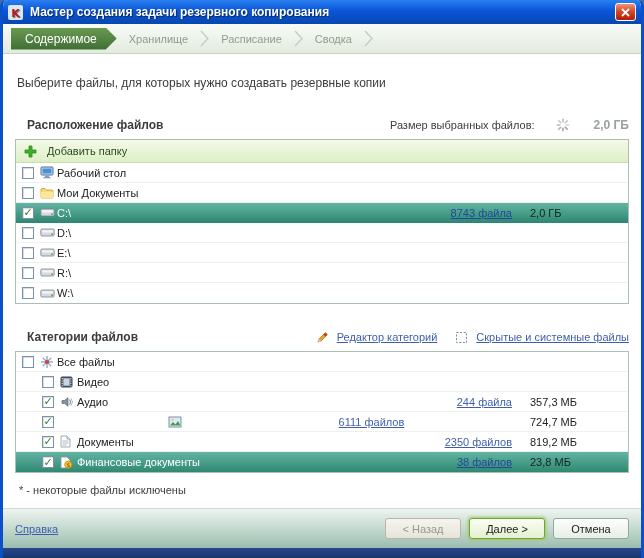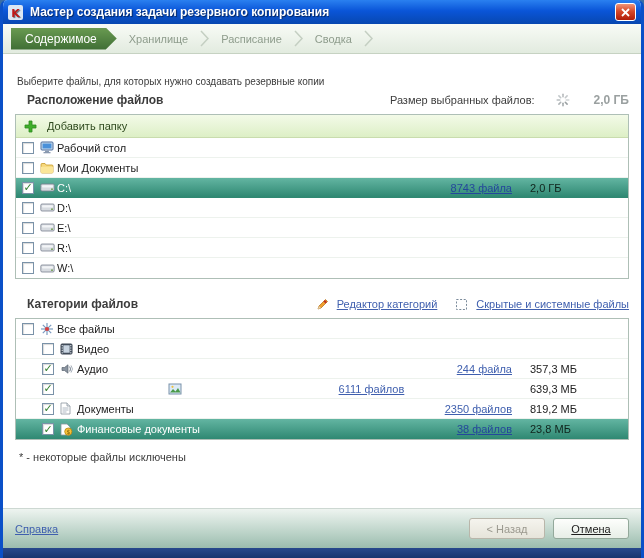--- a/index.html
+++ b/index.html
@@ -17,29 +17,29 @@
   
   .steps { height:30px; flex:0 0 30px; display:flex; align-items:center; padding-left:8px;
            background:linear-gradient(#f8fbf6, #e2ebdf); border-bottom:1px solid #c6d2c2; }
   .tab-active { height:22px; line-height:22px; padding:0 20px 0 14px; color:#fff; font-size:12px;
                 background:linear-gradient(#699a51, #3f6e35);
                 clip-path:polygon(0 0, calc(100% - 11px) 0, 100% 50%, calc(100% - 11px) 100%, 0 100%); }
   .tab { color:#8e9c8c; font-size:11px; padding:0 12px; cursor:pointer; }
   .chev { display:flex; align-items:center; }
   
   .content { flex:1; padding:10px 12px 0 12px; background:#fff; overflow:hidden; }
-  .heading { font-size:10px; color:#3c3c3c; margin:12px 0 6px 2px; }
+  .heading { font-size:12px; color:#3c3c3c; margin:12px 0 28px 2px; }
   .sec-row { display:flex; align-items:center; margin-bottom:7px; }
   .sec-row.second { margin-top:10px; }
   .sec-title { font-weight:bold; font-size:12px; color:#3c3c3c;margin-left:12px; }
   .size-info { margin-left:auto; display:flex; align-items:center; gap:21px; font-size:11px; color:#3c3c3c; }
   .size-value { color:#9aa0a0; font-weight:bold; font-size:12px; }
   .hdr-link { display:flex; align-items:center; gap:4px; margin-left:18px; cursor:pointer; }
   .hdr-link span.lnk { color:#3f5fae; text-decoration:underline; font-size:11px; }
-  .listbox { border:1px solid #aebfb6; margin-bottom:18px; }
+  .listbox { border:1px solid #aebfb6; margin-bottom:26px; }
   .add-folder { height:23px; display:flex; align-items:center; gap:6px; padding-left:8px;
                 background:linear-gradient(#f3fae8, #ddefc6); border-bottom:1px solid #c9dcae;
                 font-size:11px; color:#2f4a1f; cursor:pointer; }
   .row { height:20px; display:flex; align-items:center; padding:0 6px; font-size:11px; color:#222;
          border-bottom:1px solid #edf2ed; cursor:default;justify-content:space-between; }
   .row:last-child { border-bottom:none; }
   .row.selected { background:linear-gradient(#63b5a2, #2f8872); color:#fff; border-bottom-color:#2f8872; }
   .cb { width:12px; height:12px; flex:0 0 12px; border:1px solid #7a92a8; background:#fff; margin-right:6px;
         display:flex; align-items:center; justify-content:center; font-size:11px; line-height:11px;
         color:#2f7d28; box-shadow:inset 1px 1px 1px rgba(0,0,0,.15); cursor:pointer;
@@ -56,21 +56,21 @@
   
   .footer { height:40px; flex:0 0 40px; display:flex; align-items:center; padding:0 12px;
             background:linear-gradient(#eef4f0, #b4cec2 70%, #9bbcae); border-top:1px solid #cdd8d2; }
   .help-link { font-size:11px; color:#3f5fae; text-decoration:underline; cursor:pointer; }
   .buttons { margin-left:auto; display:flex; gap:8px; }
   .btn { width:76px; height:21px; font-size:11px; font-family:"Liberation Sans", sans-serif;
          border-radius:3px; display:flex; align-items:center; justify-content:center; cursor:pointer; }
   .btn-back { background:linear-gradient(#f5f4ee, #e6e4da); border:1px solid #b9b6aa; color:#9b998f; cursor:default; }
   .btn-next { background:linear-gradient(#fbfef5, #e3f0cf); border:1px solid #70a434;
               box-shadow:0 0 3px 1px #9cc95e; color:#1c1c1c; }
-  .btn-cancel { background:linear-gradient(#fdfefc, #e7eee7); border:1px solid #93a99b; color:#1c1c1c;text-decoration:underline; }
+  .btn-cancel { background:linear-gradient(#fdfefc, #e7eee7); border:1px solid #93a99b; color:#1c1c1c; }
   .bottom-strip { height:10px; flex:0 0 10px; background:linear-gradient(#27498c, #18356e); }
 </style>
 </head>
 <body>
 
 <div class="window">
 
   <div class="titlebar">
     <span class="icon">
         <svg width="15" height="15">
@@ -321,21 +321,21 @@
           <div class="row" style="padding-left: 26px;">
             <span class="cb">✓</span>
             <span class="icon">
               <svg width="14" height="12" viewBox="0 0 14 12">
                 <rect x="1" y="1" width="12" height="10" fill="#dceaf6" stroke="#7a92aa"></rect>
                 <path d="M2 9.5l3-3.5 2.5 2.5L10 5l2.5 4.5z" fill="#4a9a4a"></path>
                 <circle cx="4.5" cy="3.8" r="1.1" fill="#f0c040"></circle>
               </svg>
             </span>
             <a class="count-link">6111 файлов</a>
-            <span class="size-cell">639,3 МБ</span>
+            <span class="size-cell">724,7 МБ</span>
           </div>
           <div class="row" style="padding-left: 26px;">
             <span class="cb">✓</span>
             <span class="icon">
               <svg width="11" height="13" viewBox="0 0 11 13">
                 <path d="M1 1h6l3 3v8H1z" fill="#fff" stroke="#8a94a0" stroke-width="0.8"></path>
                 <path d="M7 1v3h3" fill="#e8ecf0" stroke="#8a94a0" stroke-width="0.8"></path>
                 <g stroke="#9aa6b4" stroke-width="0.8">
                   <line x1="2.5" y1="6" x2="8.5" y2="6"></line>
                   <line x1="2.5" y1="8" x2="8.5" y2="8"></line>
@@ -363,18 +363,19 @@
         </div>
     </div>
 
     <div class="footnote">* - некоторые файлы исключены</div>
   </div>
 
   <div class="footer">
     <span class="help-link">Справка</span>
     <div class="buttons">
       <div class="btn btn-back">&lt; Назад</div>
+      <div class="btn btn-next">Далее &gt;</div>
       <div class="btn btn-cancel">Отмена</div>
     </div>
   </div>
 
   <div class="bottom-strip"></div>
 </div>
 
 </body></html>

